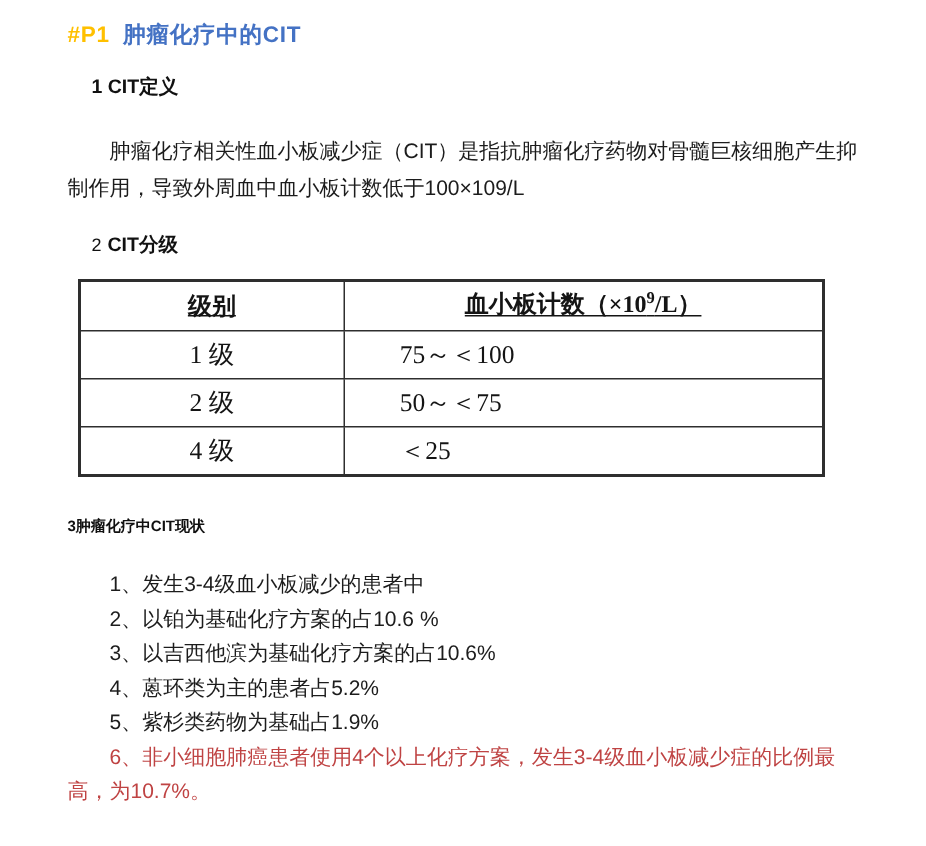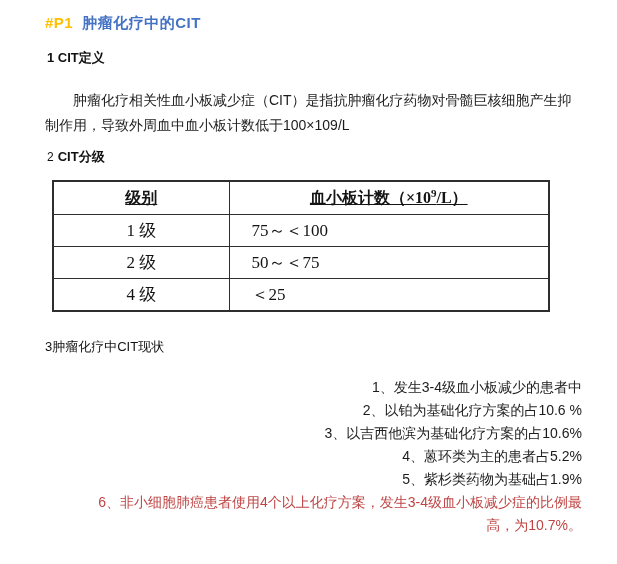--- a/index.html
+++ b/index.html
@@ -7,45 +7,45 @@
     width:617px;height:564px;overflow:hidden;
     font-family:"Liberation Sans","DejaVu Sans",sans-serif;
     color:#1c1c1c;
   }
   .page{padding:14px 25px 0 45px;box-sizing:border-box;}
 
   .doc-title{font-size:15px;font-weight:bold;margin:0 0 16px 0;letter-spacing:.5px;}
   .doc-title .tag{color:#FFC000;margin-right:9px;}
   .doc-title .ttl{color:#4472C4;}
 
-  .h2{font-size:13px;font-weight:bold;margin:2px;color:#111;}
+  .h2{font-size:13px;font-weight:bold;margin:16px;color:#111;}
   .h2 .h-num{font-weight:400;font-size:12px;margin-right:4px;}
   #heading-1{margin-bottom:21px;}
   #heading-2{margin-bottom:14px;}
 
   .para{font-size:14px;line-height:25px;text-indent:2em;margin:12px 18px 10px 0;}
 
   table{
     border-collapse:collapse;margin-left:7px;
     font-family:"Liberation Serif","DejaVu Serif",serif;
     font-size:17px;color:#141414;table-layout:fixed;
   }
   table{border:2px solid #2e2e2e;}
   th,td{border:1.5px solid #2e2e2e;}
   th{height:30px;font-weight:bold;font-size:16px;text-align:center;text-decoration:underline;}
   td{height:29px;}
   .col-grade{width:176px;}
   .col-count{width:320px;}
   td.grade-cell{text-align:center;}
-  td.count-cell{padding-left:22px;text-align:left;}
+  td.count-cell{padding-left:37px;text-align:left;}
   th sup{font-size:11px;}
 
-  .h3{font-size:13px;font-weight:normal;margin:26px 0 0 0;color:#111;}
+  .h3{font-size:10px;font-weight:bold;margin:26px 0 0 0;color:#111;}
   .list{margin-top:20px;}
-  .list p{margin:0 10px 0 0;font-size:14px;line-height:23px;text-indent:2em;text-align:right;}
+  .list p{margin:0 10px 0 0;font-size:14px;line-height:23px;text-indent:2em;}
   .list p.highlight{color:#BF4343;}
 </style>
 </head>
 <body>
 
 <div class="page">
 
   <h1 class="doc-title">
     <span class="tag">#P1</span><span class="ttl">肿瘤化疗中的CIT</span>
   </h1>

